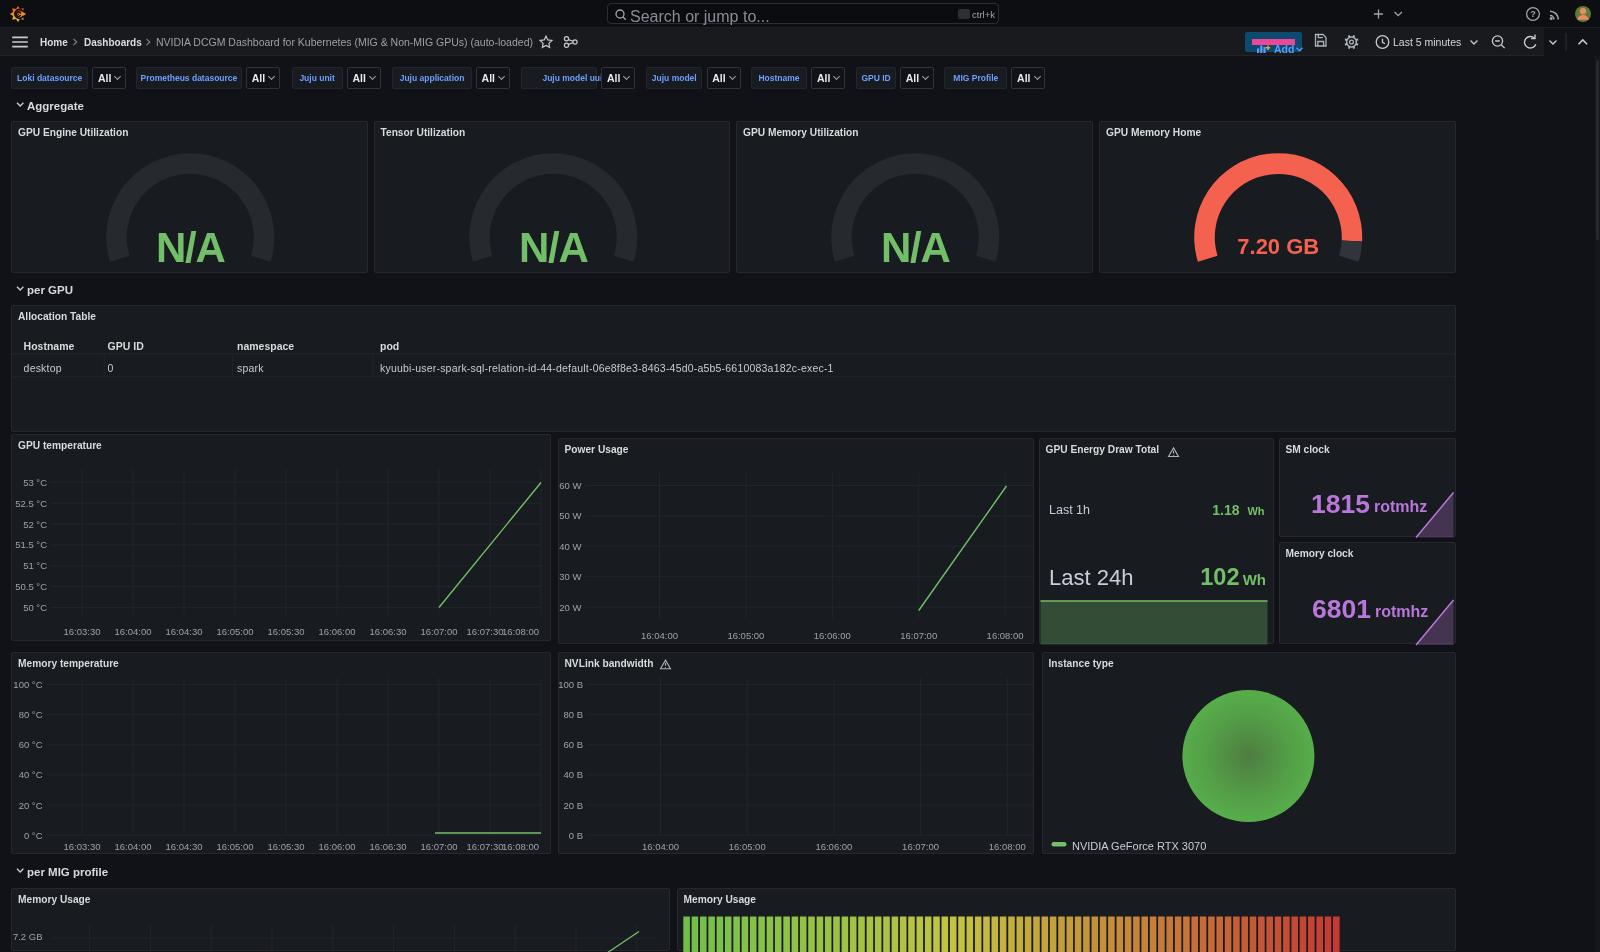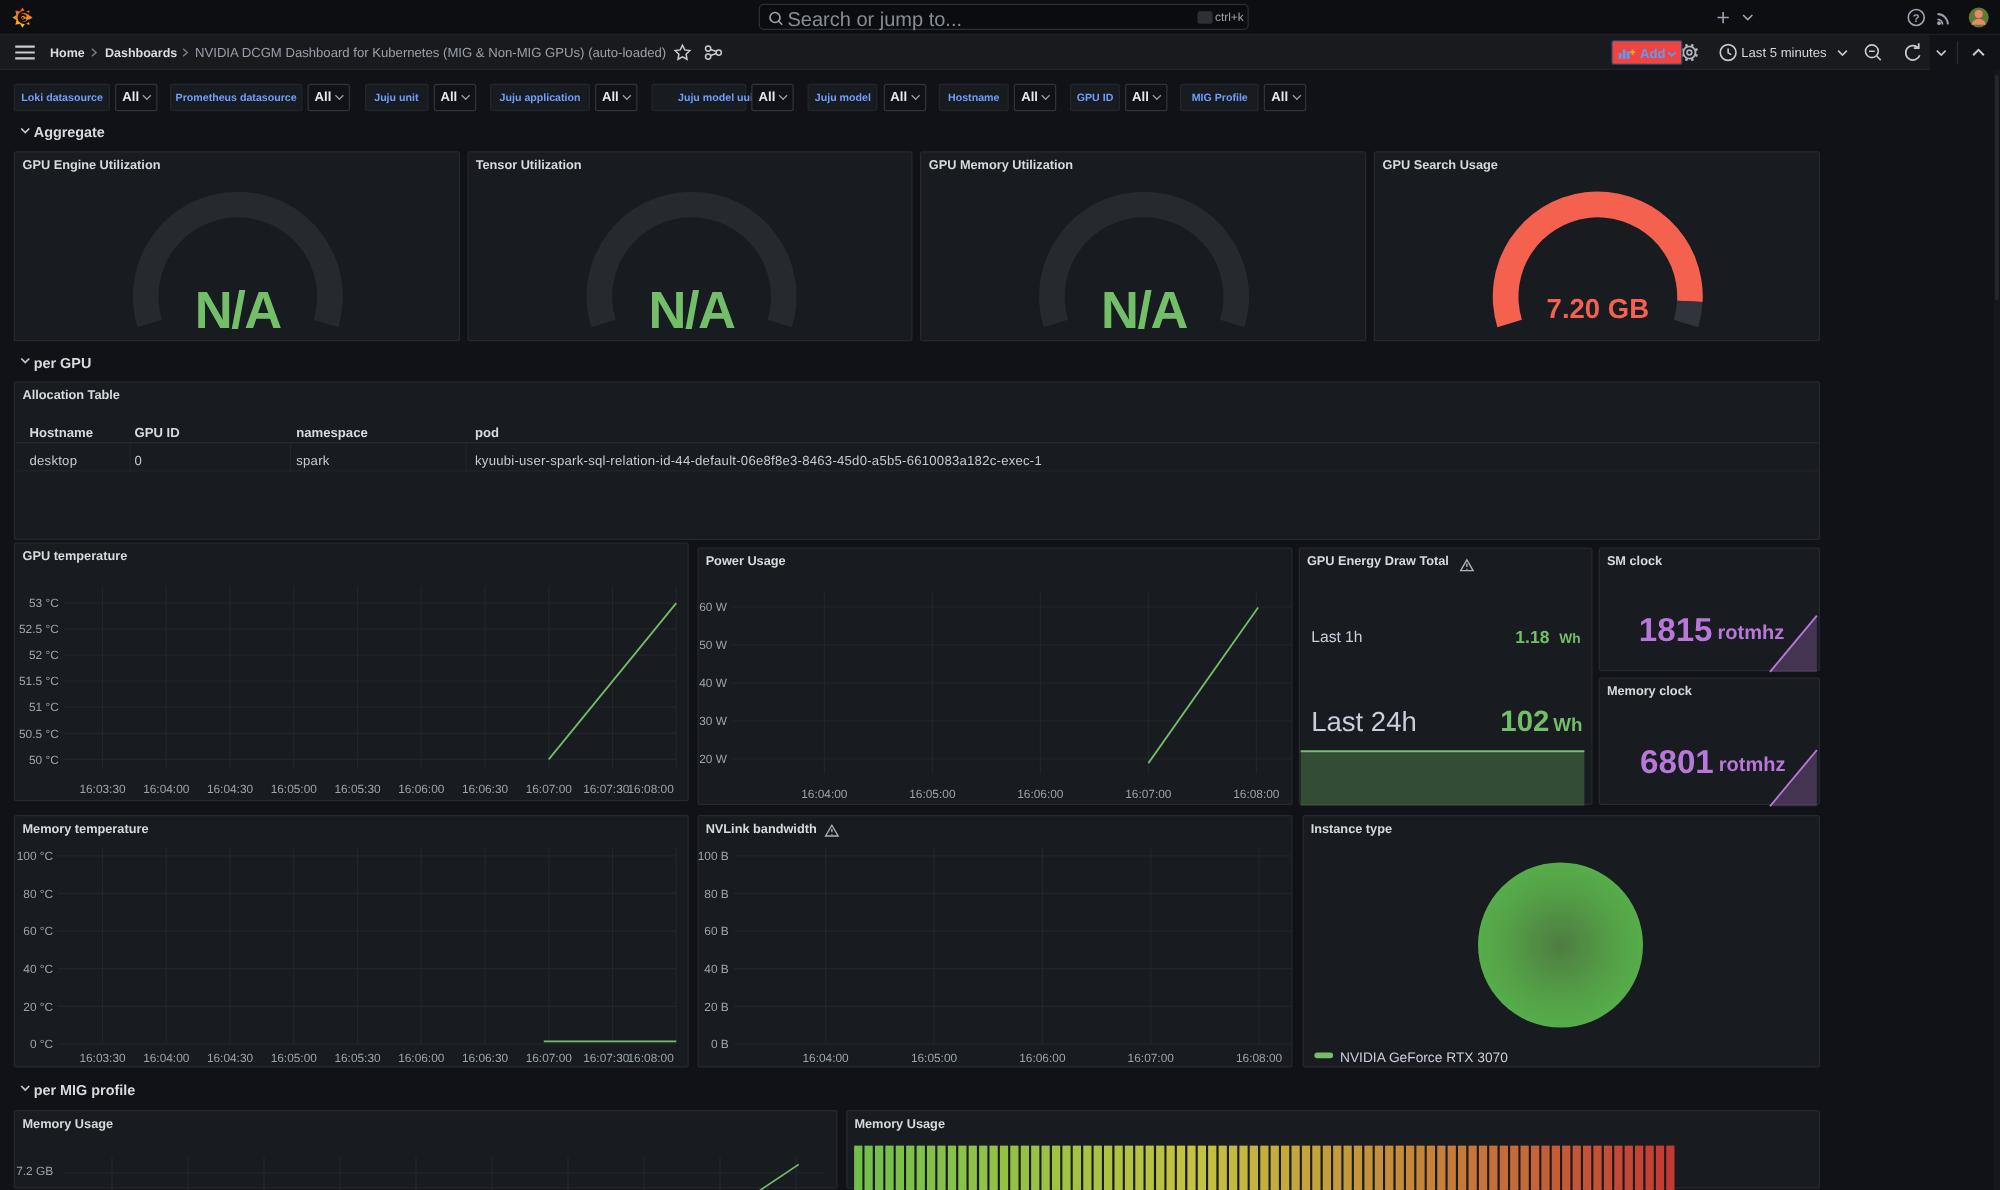--- a/index.html
+++ b/index.html
@@ -101,21 +101,21 @@
       <path d="M1495.2 13 h4.6 M1501.3 16.8 l3.3 3.3"></path>
     </g>
     <g fill="none" stroke="#c8cad0" stroke-width="1.4">
       <path d="M1534.3 10 a5.8 5.8 0 1 0 1.5 6.2"></path>
       <path d="M1535 6.6 v3.9 h-3.9"></path>
     </g>
     <path d="M1549.5 12.5 l3.5 3.5 l3.5 -3.5" stroke="#c8cad0" fill="none" stroke-width="1.3"></path>
     <path d="M1566 5 v18" stroke="#2c2f35" stroke-width="1"></path>
     <path d="M1578.5 16.2 l4.3 -4.3 l4.3 4.3" stroke="#c8cad0" fill="none" stroke-width="1.6"></path>
   </svg>
-  <div class="abs" style="left:1245px; top:4px; width:57px; height:20px; border:1px solid #0c4a6e; border-radius:2px; background:#ef4444;margin-left:44px;">
+  <div class="abs" style="left:1245px; top:4px; width:57px; height:20px; border:7px solid #0c4a6e; border-radius:2px; background:#ec4899;">
     <svg width="57" height="20">
       <g fill="#5b9cf5">
         <rect x="5" y="9.5" width="2.2" height="4.5"></rect>
         <rect x="8.2" y="6.5" width="2.2" height="7.5"></rect>
         <rect x="11.4" y="8" width="2.2" height="6"></rect>
       </g>
       <path d="M16 6.5 v4.4 M13.8 8.7 h4.4" stroke="#e8a030" stroke-width="1.5"></path>
       <text x="22" y="13.8" fill="#5b9cf5" font-size="10.5" font-weight="bold">Add</text>
       <path d="M44.5 8.7 l3 3 l3 -3" stroke="#5b9cf5" fill="none" stroke-width="1.3"></path>
     </svg>
@@ -170,21 +170,21 @@
       </svg>
     </div>
 <div class="panel" style="left:736px; top:120.8px; width:356.5px; height:152px;">
       <div class="ptitle">GPU Memory Utilization</div>
       <svg width="356.5" height="152">
         <path d="M97.9 139.8 A84 84 0 1 1 258.6 139.8 L239.0 133.8 A63.5 63.5 0 1 0 117.5 133.8 Z" fill="#262a2f"></path>
         <text x="178.25" y="140" text-anchor="middle" font-size="42" font-weight="bold" fill="#73BF69" letter-spacing="-1.2">N/A</text>
       </svg>
     </div>
 <div class="panel" style="left:1099px; top:120.8px; width:356.5px; height:152px;">
-      <div class="ptitle">GPU Search Usage</div>
+      <div class="ptitle">GPU Memory Home</div>
       <svg width="356.5" height="152">
         <path d="M97.9 139.8 A84 84 0 1 1 262.1 119.6 L241.7 118.5 A63.5 63.5 0 1 0 117.5 133.8 Z" fill="#f4614f"></path>
         <path d="M262.1 119.6 A84 84 0 0 1 258.6 139.8 L239.0 133.8 A63.5 63.5 0 0 0 241.7 118.5 Z" fill="#31343b"></path>
         <text x="178.25" y="132" text-anchor="middle" font-size="22" font-weight="bold" fill="#f4614f">7.20 GB</text>
       </svg>
     </div>
 <div class="panel" style="left:11px; top:304.5px; width:1444.5px; height:127px;">
       <div class="ptitle">Allocation Table</div>
       <svg width="1444.5" height="127">
         <text x="11.6" y="43.8" font-size="10.5" font-weight="bold" fill="#d8dade">Hostname</text>

